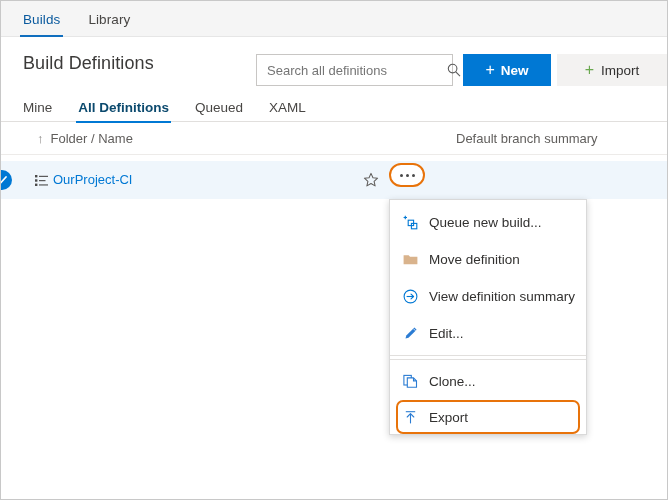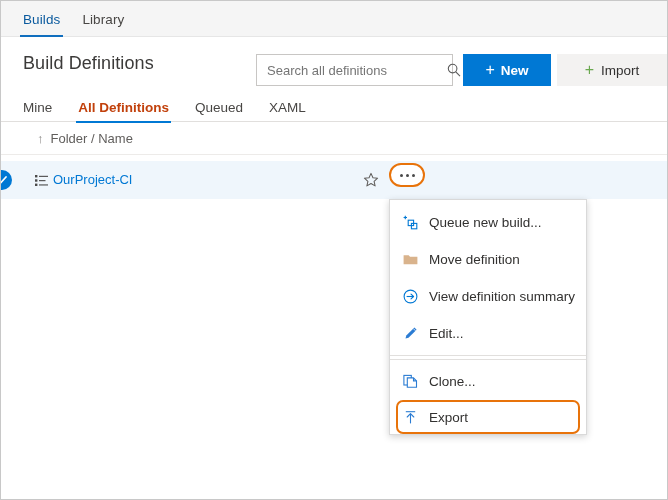--- a/index.html
+++ b/index.html
@@ -29,21 +29,21 @@
     height: 36px;
     background: #f5f5f5;
     border-bottom: 1px solid #e6e6e6;
   }
   .hub-tabs {
     position: absolute;
     left: 22px; top: 0;
     height: 36px;
     display: flex;
     align-items: flex-end;
-    gap: 22px;
+    gap: 28px;
   }
   .hub-tab {
     position: relative;
     height: 36px;
     display: flex;
     align-items: center;
     font-size: 13.5px;
     color: #484644;
     cursor: pointer;
     letter-spacing: .1px;
@@ -156,21 +156,21 @@
     gap: 26px;
   }
   .pivot {
     position: relative;
     height: 29px;
     display: flex; align-items: center;
     font-size: 13.5px;
     color: #484644;
     cursor: pointer;
   }
-  .pivot.active { color: #c2410c; font-weight: bold; }
+  .pivot.active { color: #0c4a6e; font-weight: bold; }
   .pivot.active::after {
     content: "";
     position: absolute;
     left: -2px; right: -2px; bottom: -1px;
     height: 2px;
     background: #0078d4;
   }
 
   
   .grid-header {
@@ -355,20 +355,23 @@
       <div class="pivot">
         <span>XAML</span>
       </div>
     </div>
   </div>
 
   <div class="grid-header">
     <div class="gh-folder">
       <span class="sort-arrow">↑</span>
       <span>Folder / Name</span>
+    </div>
+    <div class="gh-branch">
+      <span>Default branch summary</span>
     </div>
   </div>
 
   <div class="grid-row">
     <div class="row-check">
       <svg width="12" height="12" viewBox="0 0 12 12">
         <polyline points="2,6.3 4.6,8.9 10,3" fill="none" stroke="#ffffff" stroke-width="1.7" stroke-linecap="round" stroke-linejoin="round"></polyline>
       </svg>
     </div>
     <span class="row-deficon">

